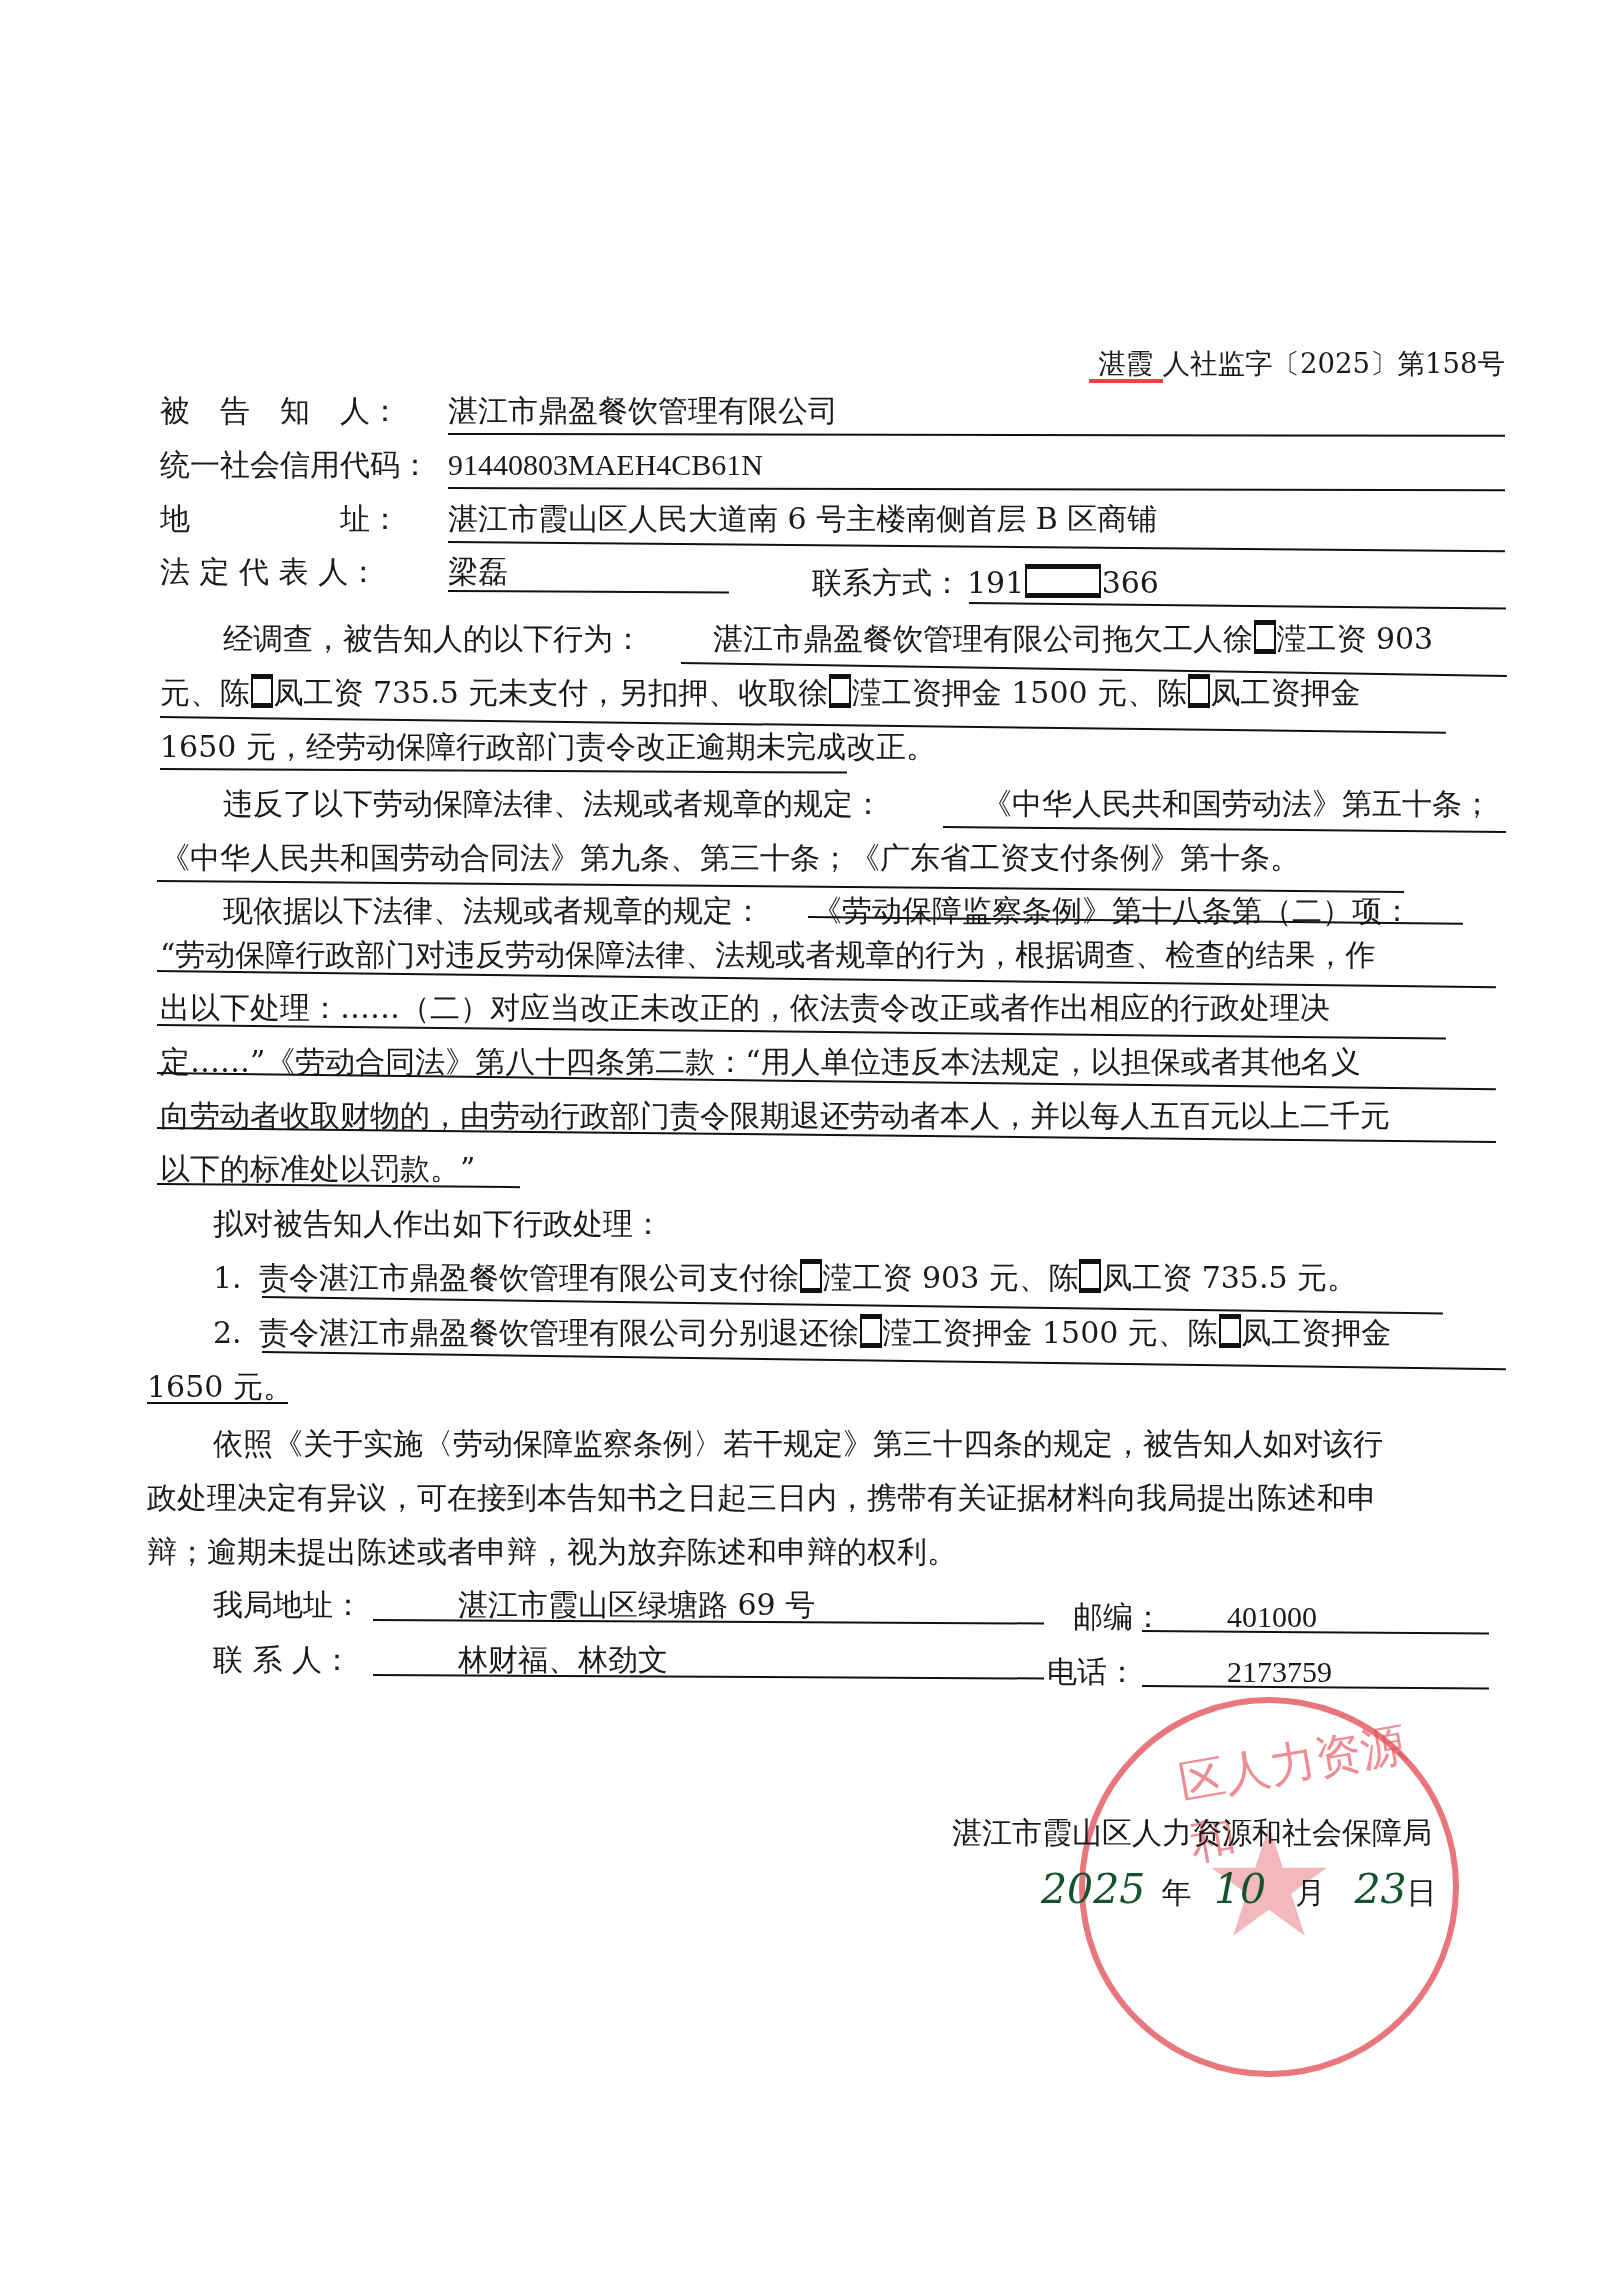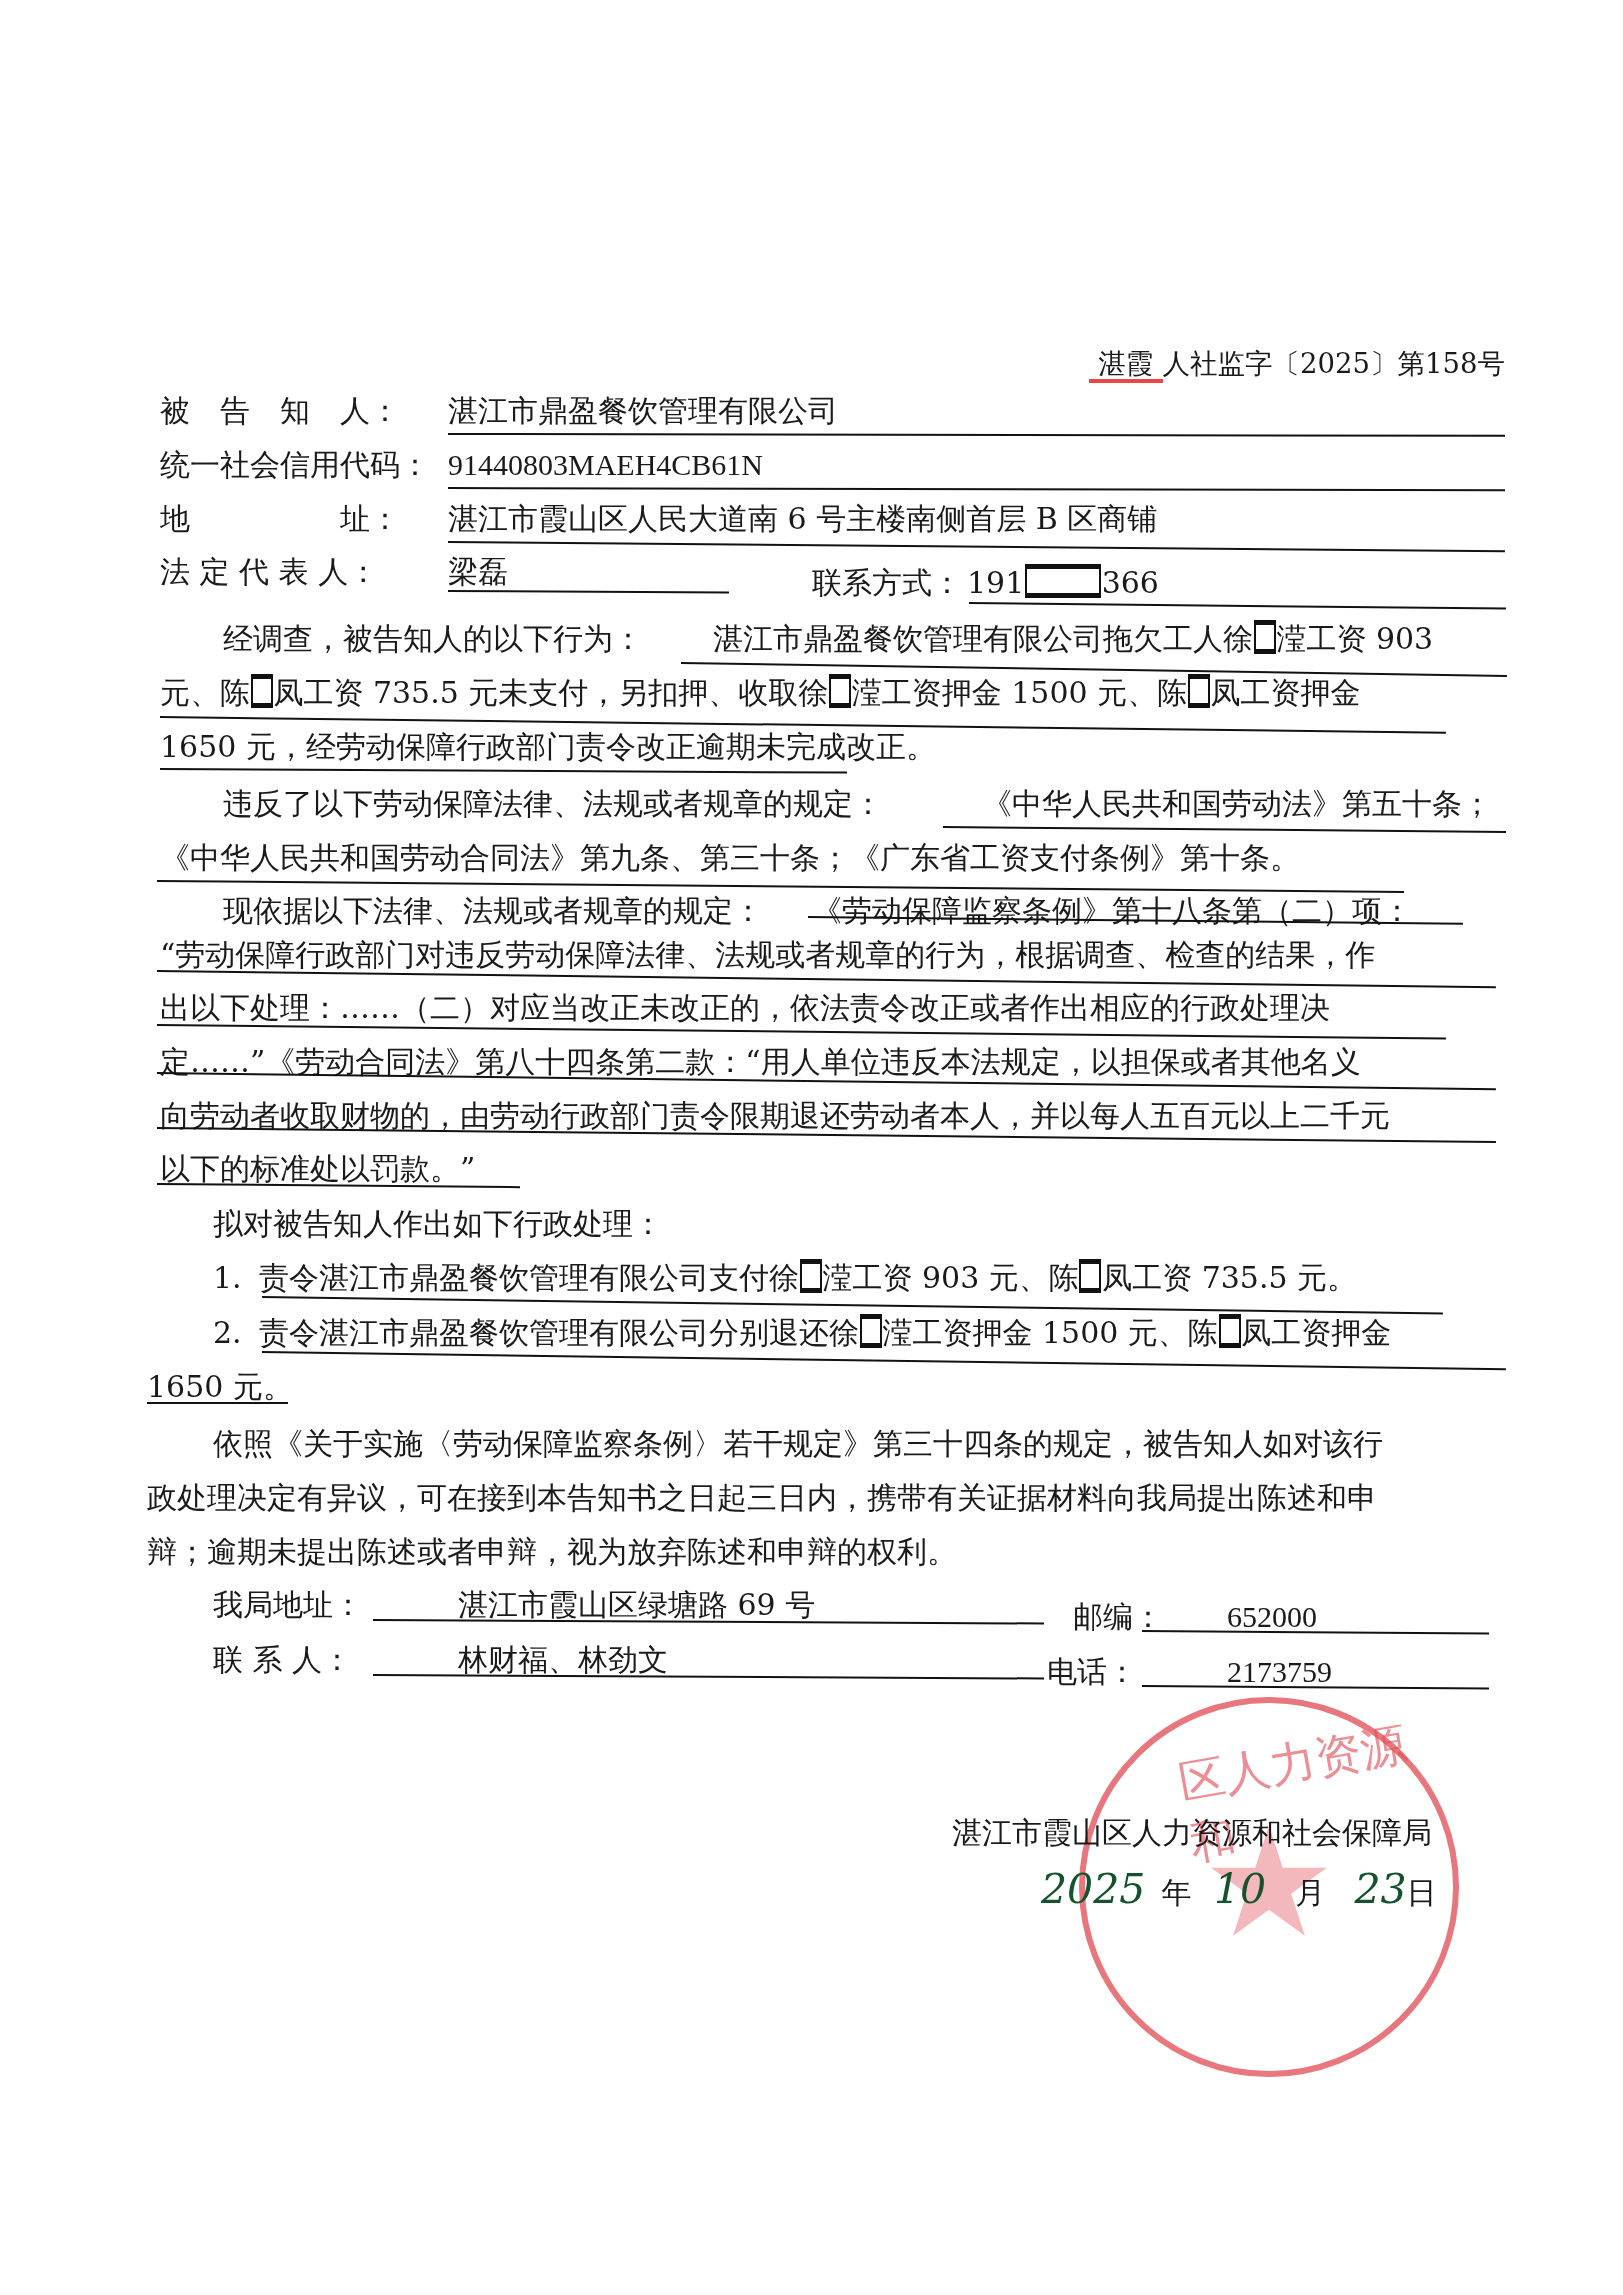--- a/index.html
+++ b/index.html
@@ -109,21 +109,21 @@
   <div class="uline" style="left:147px; top:1402px; width:141px;"></div>
 
   <div class="abs txt" style="left:213px; top:1424px;">依照《关于实施〈劳动保障监察条例〉若干规定》第三十四条的规定，被告知人如对该行</div>
   <div class="abs txt" style="left:147px; top:1478px;">政处理决定有异议，可在接到本告知书之日起三日内，携带有关证据材料向我局提出陈述和申</div>
   <div class="abs txt" style="left:147px; top:1532px;">辩；逾期未提出陈述或者申辩，视为放弃陈述和申辩的权利。</div>
 
   <div class="abs txt" style="left:213px; top:1585px;">我局地址：</div>
   <div class="abs txt" style="left:458px; top:1585px;">湛江市霞山区绿塘路 69 号</div>
   <div class="uline" style="left:373px; top:1619px; width:671px; transform:rotate(0.3deg);"></div>
   <div class="abs txt" style="left:1073px; top:1597px;">邮编：</div>
-  <div class="abs txt" style="left:1227px; top:1597px; font-family:'Liberation Serif', serif;">652000</div>
+  <div class="abs txt" style="left:1227px; top:1597px; font-family:'Liberation Serif', serif;">401000</div>
   <div class="uline" style="left:1142px; top:1630px; width:347px; transform:rotate(0.4deg);"></div>
 
   <div class="abs txt" style="left:213px; top:1640px;">联 系 人：</div>
   <div class="abs txt" style="left:458px; top:1640px;">林财福、林劲文</div>
   <div class="uline" style="left:373px; top:1674px; width:671px; transform:rotate(0.3deg);"></div>
   <div class="abs txt" style="left:1047px; top:1652px;">电话：</div>
   <div class="abs txt" style="left:1227px; top:1652px; font-family:'Liberation Serif', serif;">2173759</div>
   <div class="uline" style="left:1142px; top:1685px; width:347px; transform:rotate(0.4deg);"></div>
 
   <div class="stamp">

